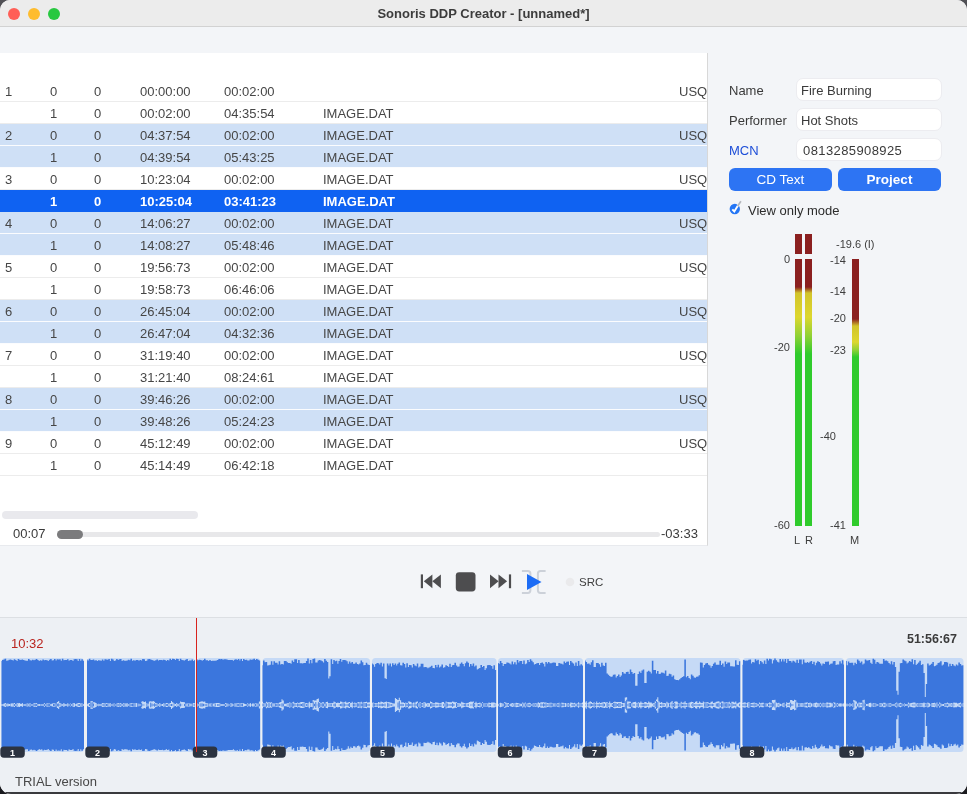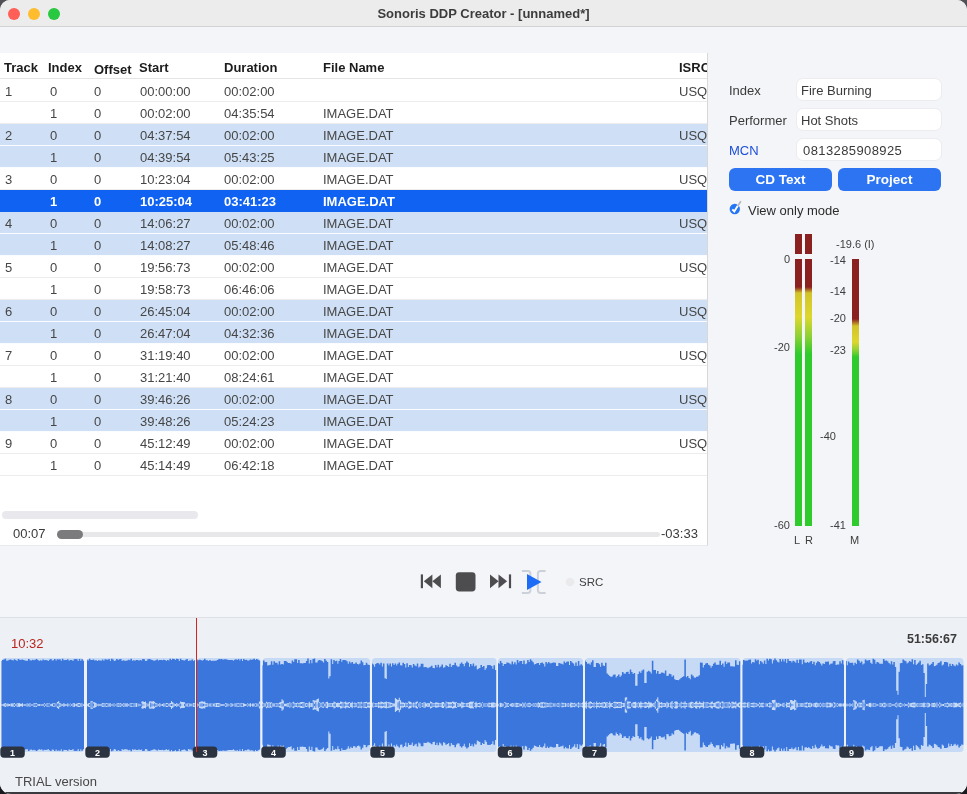--- a/index.html
+++ b/index.html
@@ -31,29 +31,20 @@
 
 <div id="titlebar">
   <div class="tl" style="left:8px;background:#ff5f57"></div>
   <div class="tl" style="left:28px;background:#febc2e"></div>
   <div class="tl" style="left:48px;background:#28c840"></div>
   <div id="title">Sonoris DDP Creator - [unnamed*]</div>
 </div>
 
 
 <div id="table">
-  <div id="thead" style="position:absolute;left:0;top:0;width:708px;height:26px;border-bottom:1px solid #e4e4e4;">
-    <i style="left:4px">Track</i>
-        <i style="left:48px">Index</i>
-        <i style="left:94px;top:9px">Offset</i>
-        <i style="left:139px">Start</i>
-        <i style="left:224px">Duration</i>
-        <i style="left:323px">File Name</i>
-        <i style="left:679px">ISRC</i>
-  </div>
   <div style="position:absolute;left:0;top:27px;">
 <div class="tr rw" style="top:0px">
           <i style="left:5px">1</i>
           <i style="left:50px">0</i>
           <i style="left:94px">0</i>
           <i style="left:140px">00:00:00</i>
           <i style="left:224px">00:02:00</i>
           <i style="left:679px">USQI</i>
         </div>
 <div class="tr rw" style="top:22px">
@@ -194,33 +185,33 @@
   </div>
 
   <div class="abs" style="left:2px;top:458px;width:196px;height:8px;border-radius:4px;background:#e9e9ed;"></div>
 
   <span class="abs" style="left:13px;top:473px;font-size:13px;color:#3a3a3a;">00:07</span>
   <div class="abs" style="left:57px;top:479px;width:603px;height:5px;border-radius:2.5px;background:#e8e8ea;"></div>
   <div class="abs" style="left:57px;top:477px;width:26px;height:9px;border-radius:4.5px;background:#7b7b7d;"></div>
   <span class="abs" style="left:661px;top:473px;font-size:13px;color:#3a3a3a;">-03:33</span>
 </div>
 
-<span class="abs" style="left:729px;top:83px;font-size:13px;color:#3a3a3a;">Index</span>
+<span class="abs" style="left:729px;top:83px;font-size:13px;color:#3a3a3a;">Name</span>
 <div class="abs" style="left:796px;top:77.5px;width:146px;height:23.5px;background:#fff;border:1px solid #ececf0;border-radius:7px;"></div>
 <span class="abs" style="left:801px;top:83px;font-size:13px;color:#3a3a3a;">Fire Burning</span>
 
 <span class="abs" style="left:729px;top:113px;font-size:13px;color:#3a3a3a;">Performer</span>
 <div class="abs" style="left:796px;top:107.5px;width:146px;height:23.5px;background:#fff;border:1px solid #ececf0;border-radius:7px;"></div>
 <span class="abs" style="left:801px;top:113px;font-size:13px;color:#3a3a3a;">Hot Shots</span>
 
 <span class="abs" style="left:729px;top:143px;font-size:13px;color:#1d4ed8;">MCN</span>
 <div class="abs" style="left:796px;top:137.5px;width:146px;height:23.5px;background:#fff;border:1px solid #ececf0;border-radius:7px;"></div>
 <span class="abs" style="left:803px;top:143px;font-size:13px;color:#3a3a3a;letter-spacing:0.4px;">0813285908925</span>
 
-<div class="abs" style="left:729px;top:168px;width:103px;height:23px;background:#2d74f3;border-radius:6px;color:#fff;font-size:13.5px;font-weight:bold;text-align:center;line-height:23px;">CD Text</div>
+<div class="abs" style="left:729px;top:168px;width:103px;height:23px;background:#2d74f3;border-radius:6px;color:#fff;font-size:13.5px;font-weight:normal;text-align:center;line-height:23px;">CD Text</div>
 <div class="abs" style="left:838px;top:168px;width:103px;height:23px;background:#2d74f3;border-radius:6px;color:#fff;font-size:13.5px;font-weight:bold;text-align:center;line-height:23px;">Project</div>
 
 <svg class="abs" style="left:728px;top:199px;" width="20" height="19" viewBox="0 0 20 19">
   <circle cx="6.8" cy="10" r="5.15" fill="#2476f5"></circle>
   <path d="M4.3 10.3 L6.3 12.5 L10.6 5.4" stroke="#fff" stroke-width="1.9" fill="none"></path>
   <path d="M9.6 7.1 L12.9 2.2" stroke="#b4b7bd" stroke-width="1.7" fill="none"></path>
 </svg>
 <span class="abs" style="left:748px;top:203px;font-size:13px;color:#2c2c2c;">View only mode</span>
 
 <div class="abs" style="left:795px;top:234px;width:7px;height:20px;background:#8b2020;"></div>

